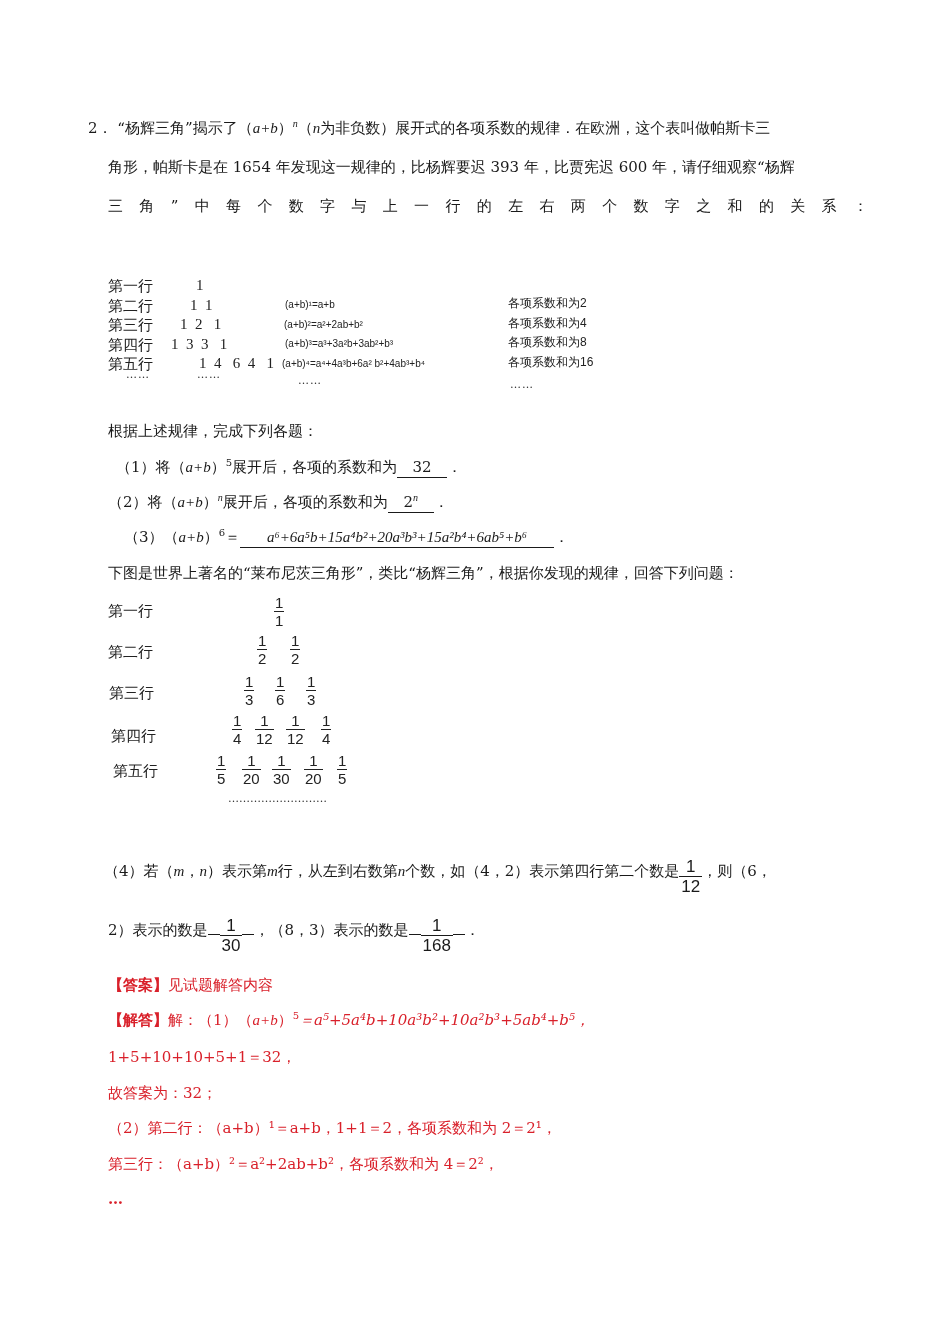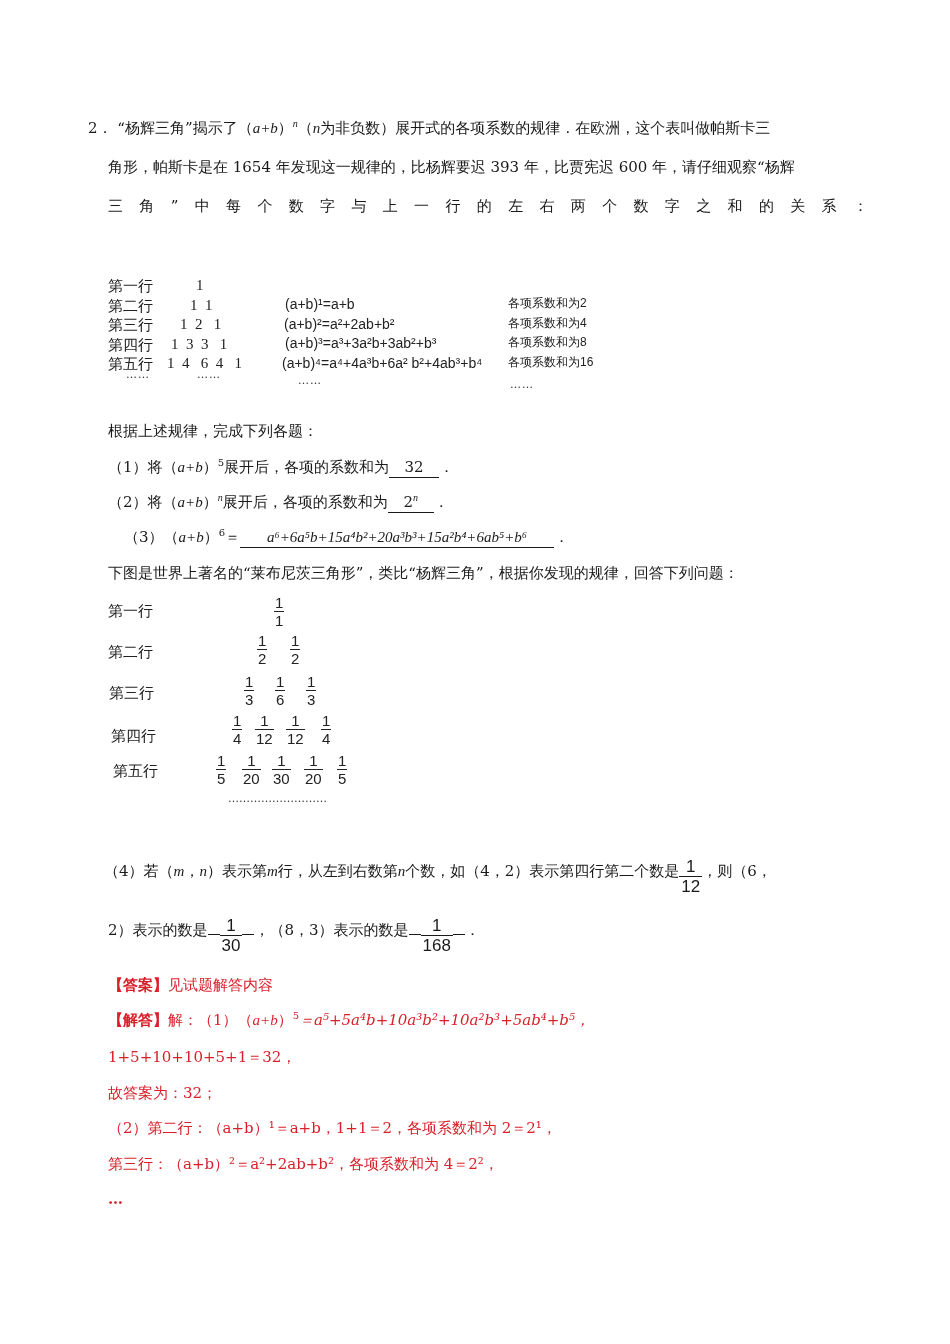--- a/index.html
+++ b/index.html
@@ -64,43 +64,43 @@
     <div>第二行</div>
     <div>第三行</div>
     <div>第四行</div>
     <div>第五行</div>
   </div>
   <div class="abs" style="left:165px; top:276px; line-height:19.5px; font-family:'Liberation Serif',serif; font-size:15px; color:#222;">
     <div style="padding-left:31px; white-space:pre;">1</div>
     <div style="padding-left:25px; white-space:pre;">1  1</div>
     <div style="padding-left:15px; white-space:pre;">1  2   1</div>
     <div style="padding-left:6px; white-space:pre;">1  3  3   1</div>
-    <div style="padding-left:2px; white-space:pre;">1  4   6  4   1</div>
+    <div style="padding-left:2px; white-space:pre;margin-left:32px;">1  4   6  4   1</div>
   </div>
   <div class="abs dots" style="left:126px; top:368px;">……</div>
   <div class="abs dots" style="left:197px; top:368px;">……</div>
-  <div class="abs img-sans" style="left:282px; top:295px; line-height:19.5px; font-size:14px;">
+  <div class="abs img-sans" style="left:282px; top:295px; line-height:19.5px; font-size:10px;">
     <div style="padding-left:3px;">(a+b)¹=a+b</div>
     <div style="padding-left:2px;">(a+b)²=a²+2ab+b²</div>
     <div style="padding-left:3px;">(a+b)³=a³+3a²b+3ab²+b³</div>
     <div>(a+b)⁴=a⁴+4a³b+6a² b²+4ab³+b⁴</div>
   </div>
   <div class="abs dots" style="left:298px; top:374px;">……</div>
   <div class="abs img-sans" style="left:508px; top:294px; line-height:19.5px; font-size:12px;">
     <div>各项系数和为2</div>
     <div>各项系数和为4</div>
     <div>各项系数和为8</div>
     <div>各项系数和为16</div>
   </div>
   <div class="abs dots" style="left:510px; top:378px;">……</div>
 </div>
 
 <div class="abs p" style="left:108px; top:421px;">根据上述规律，完成下列各题：</div>
 
-<div class="abs p" style="left:108px; top:457px;">
+<div class="abs p" style="left:116px; top:457px;">
   <span>（1）将（</span><i>a+b</i><span>）</span><sup>5</sup><span>展开后，各项的系数和为</span><span class="blank" style="width:50px;"><span>32</span></span><span>．</span>
 </div>
 
 <div class="abs p" style="left:108px; top:492px;">
   <span>（2）将（</span><i>a+b</i><span>）</span><sup><i>n</i></sup><span>展开后，各项的系数和为</span><span class="blank" style="width:46px;"><span>2</span><sup><i>n</i></sup></span><span>．</span>
 </div>
 
 <div class="abs p" style="left:124px; top:527px;">
   <span>（3）（</span><i>a+b</i><span>）</span><sup>6</sup><span>＝</span><span class="blank" style="width:314px;"><i>a⁶+6a⁵b+15a⁴b²+20a³b³+15a²b⁴+6ab⁵+b⁶</i></span><span>．</span>
 </div>

